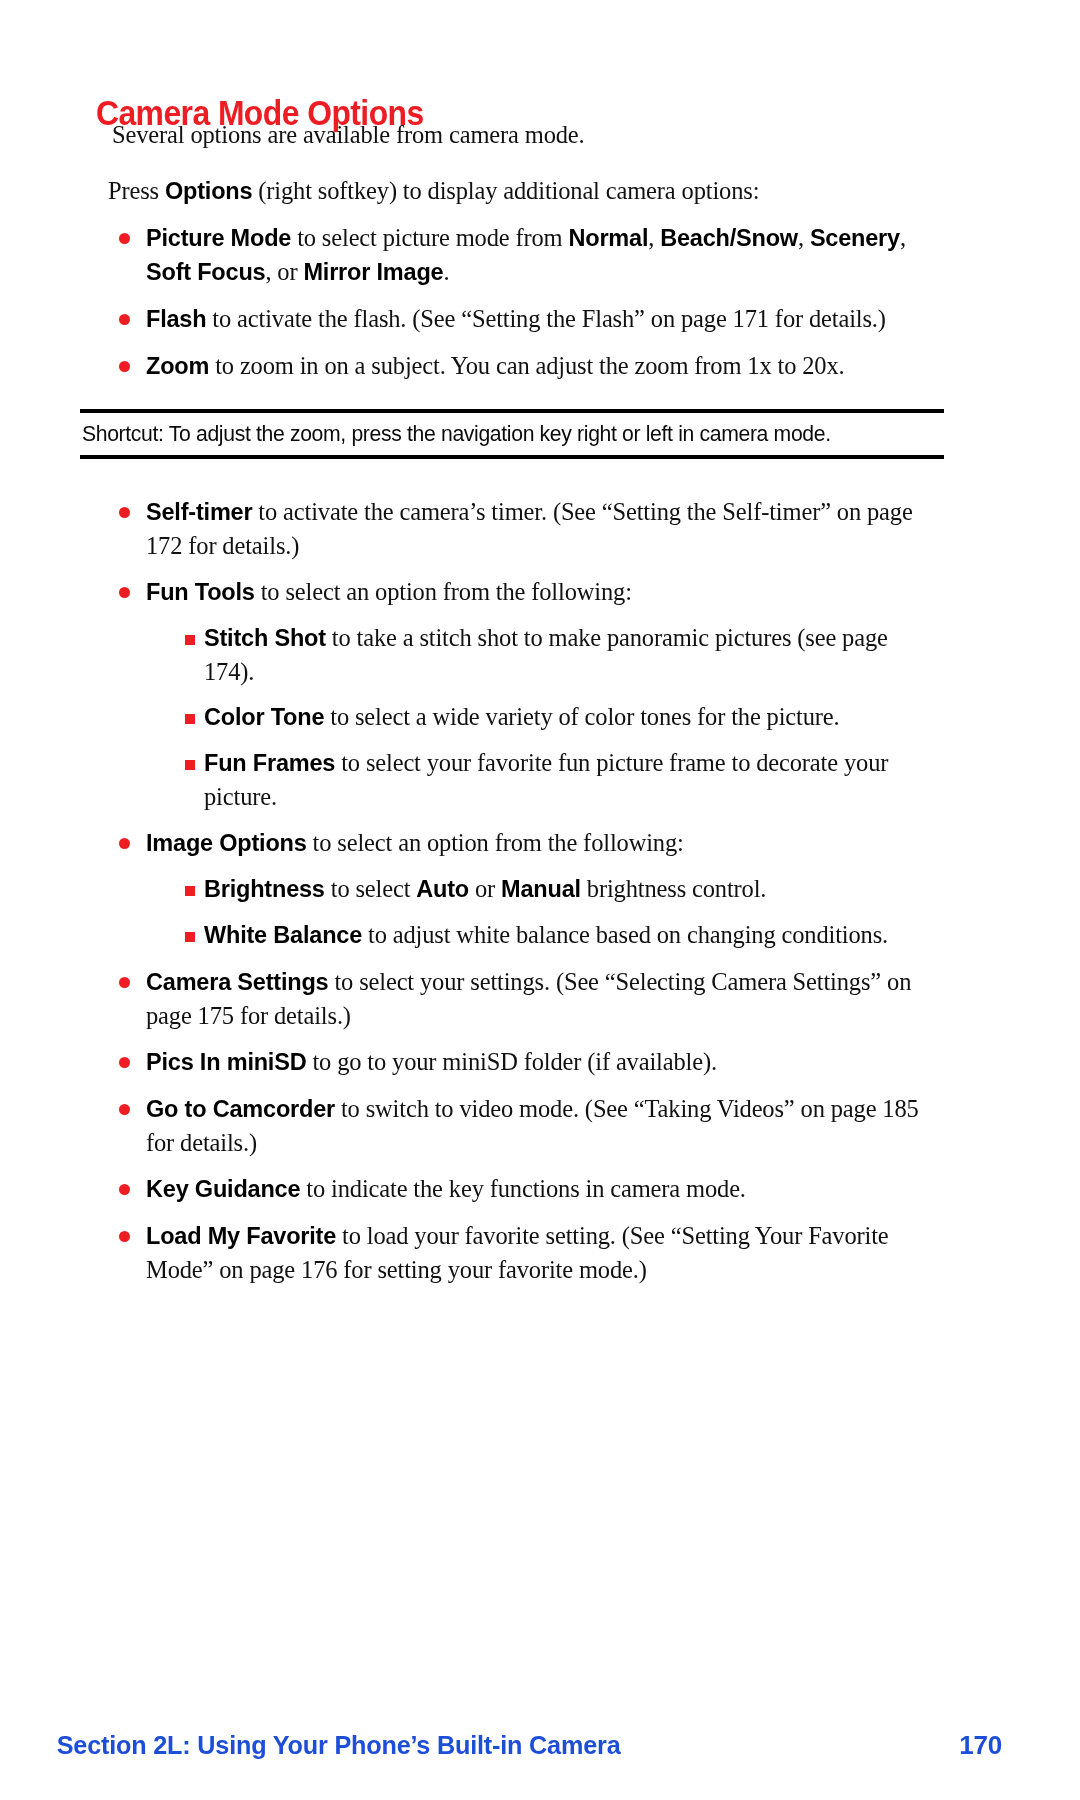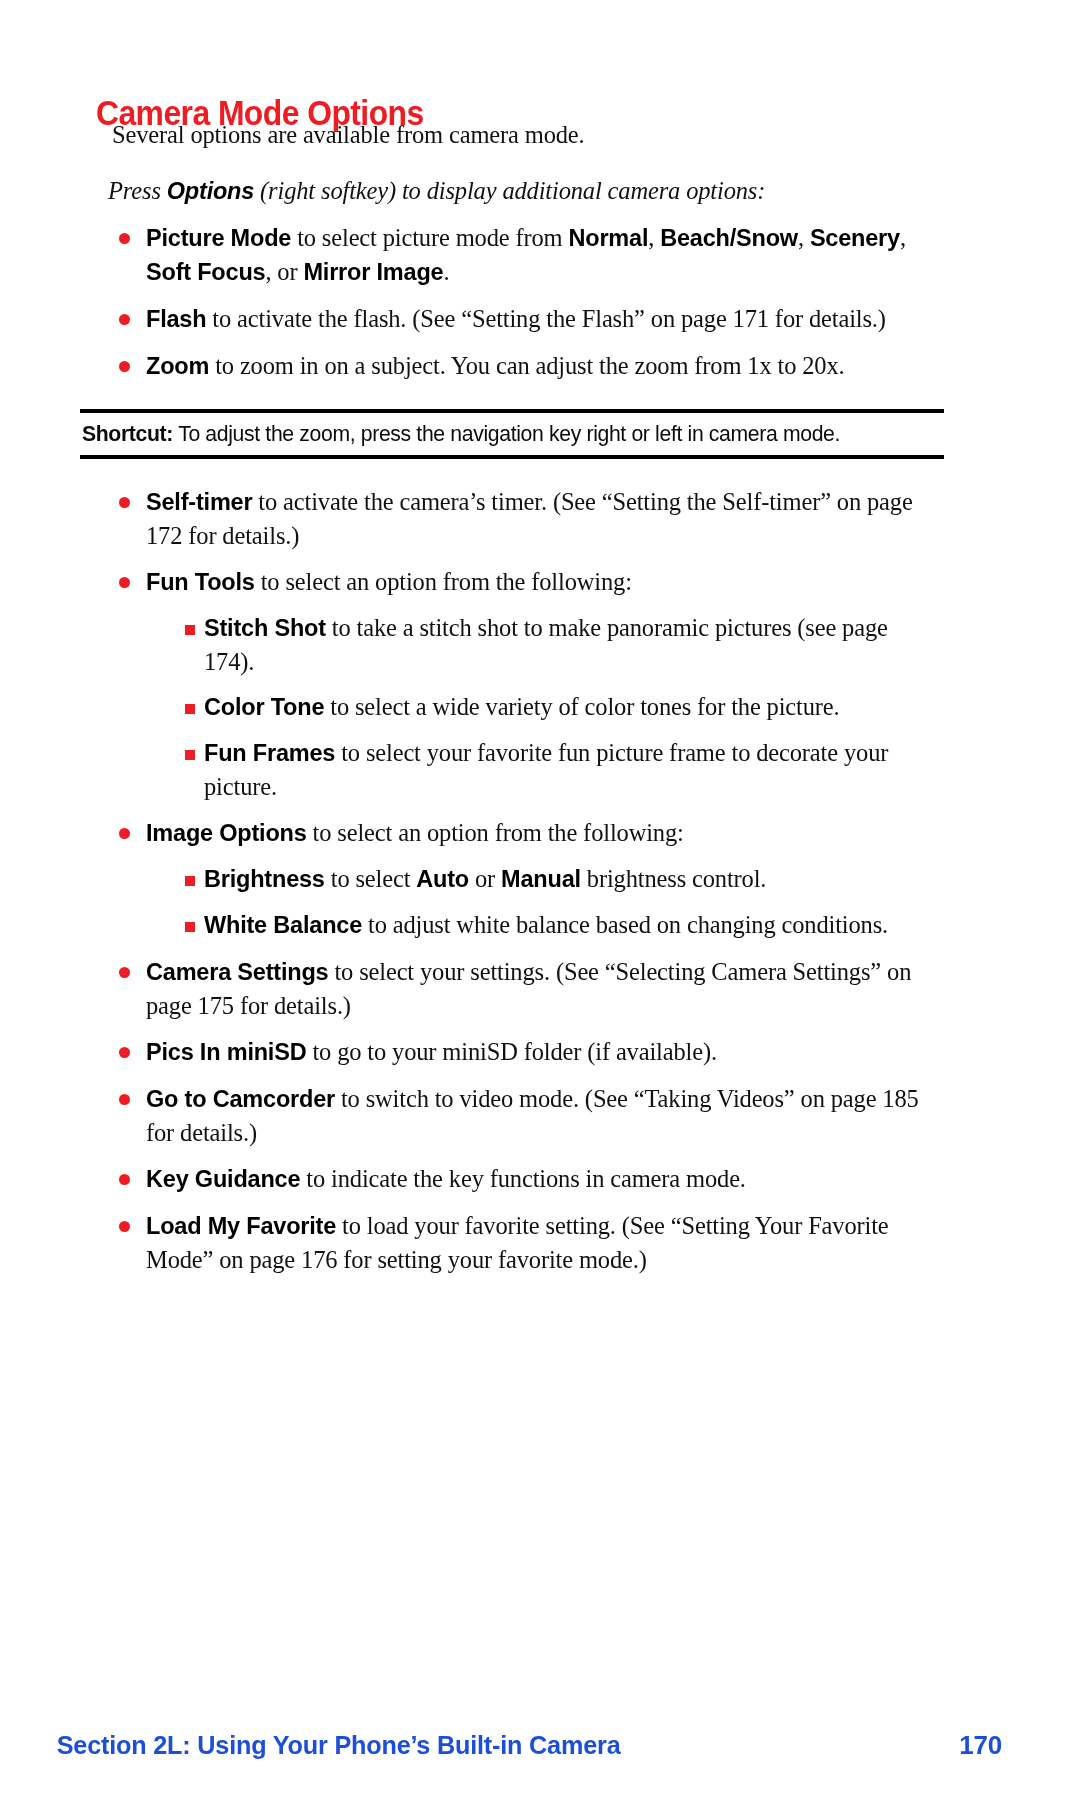--- a/index.html
+++ b/index.html
@@ -63,21 +63,21 @@
     letter-spacing: -0.2px;
     color: #000000;
   }
 
   
   .intro {
     margin: 0 0 0 0;
     padding: 0 0 0 112px;
   }
   .intro1 { margin-top: 0px; }
-  .intro2 { margin-top: 23px; padding-left: 108px; font-style: italic; }
+  .intro2 { margin-top: 23px; padding-left: 108px; }
 
   
   .row {
     position: relative;
     padding-left: 146px;
     padding-right: 72px;
     margin-top: 13px;
   }
 
   .row .dot {
@@ -126,21 +126,21 @@
     font-size: 21.5px;
     line-height: 27px;
     letter-spacing: -0.35px;
     color: #0b0b0b;
     padding: 8px 2px 7px 2px;
     white-space: nowrap;
     transform: scaleX(0.985);
     transform-origin: left center;
   }
   .shortcut-text .lbl {
-    font-weight: bold;
+    font-weight: normal;
   }
 
   
   .footer {
     position: absolute;
     left: 48px;
     right: 48px;
     top: 1730px;
     display: flex;
     align-items: baseline;
@@ -188,21 +188,21 @@
       <span class="dot"></span>
       <span class="b">Zoom</span><span> to zoom in on a subject. You can adjust the zoom from 1x to 20x.</span>
     </div>
 
     <div class="shortcut-wrap">
       <div class="rule-top"></div>
       <div class="shortcut-text"><span class="lbl">Shortcut:</span><span> To adjust the zoom, press the navigation key right or left in camera mode.</span></div>
       <div class="rule-bottom"></div>
     </div>
 
-    <div class="row para" style="margin-top:26px;">
+    <div class="row para" style="margin-top:36px;">
       <span class="dot"></span>
       <span class="b">Self-timer</span><span> to activate the camera’s timer. (See “Setting the Self-timer” on page 172 for details.)</span>
     </div>
 
     <div class="row para">
       <span class="dot"></span>
       <span class="b">Fun Tools</span><span> to select an option from the following:</span>
     </div>
 
     <div class="row2 para">

